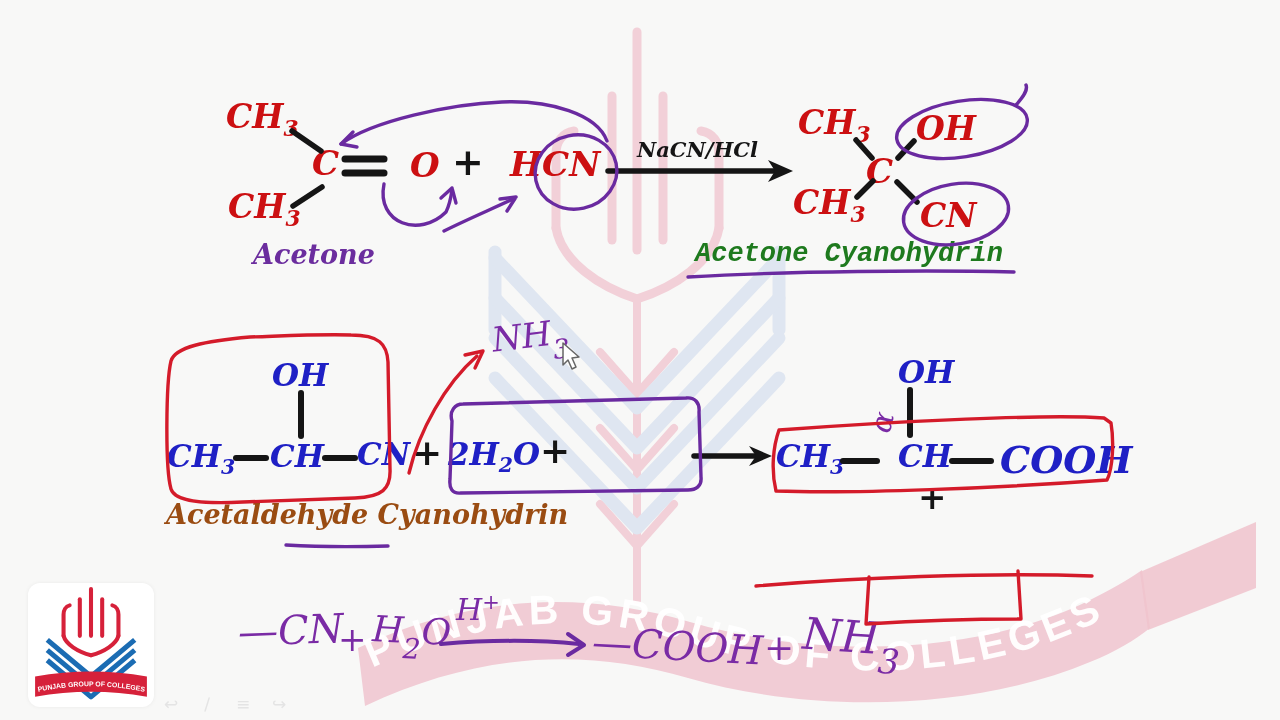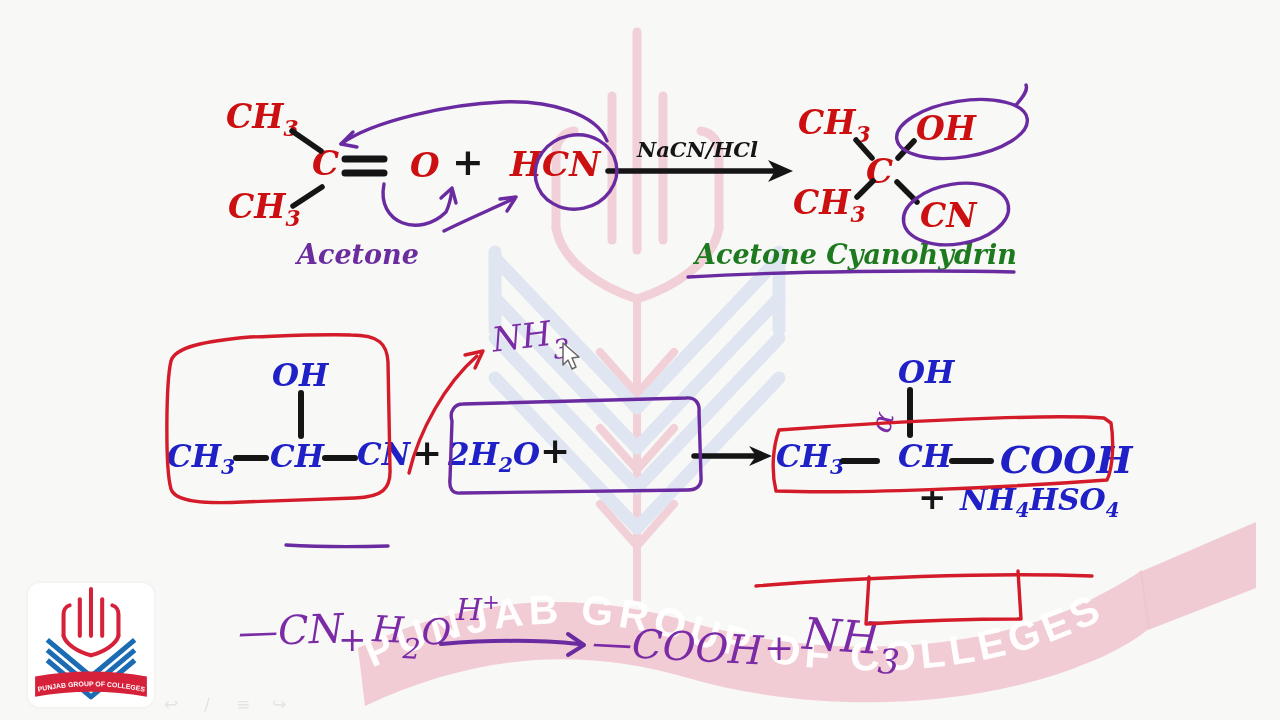--- a/index.html
+++ b/index.html
@@ -7,22 +7,22 @@
           background:#f8f8f7;font-family:"DejaVu Serif",serif;}
   svg.layer{position:absolute;left:0;top:0;pointer-events:none;}
   #wm{z-index:0;}
   #anno{z-index:3;}
   .t{position:absolute;z-index:2;font-family:"DejaVu Serif",serif;
      font-weight:bold;font-style:italic;line-height:1;white-space:nowrap;}
   .t sub{font-size:.66em;line-height:1;}
   .red{color:var(--formula_red,#cc1012);}
   .blue{color:var(--formula_blue,#1f20c5);}
   .black{color:#151515;}
-  .purple{color:var(--label_purple,#6b2d9e);margin-left:44px;}
-  .green{color:var(--label_green,#1e7a1e);}
+  .purple{color:var(--label_purple,#6b2d9e);}
+  .green{color:var(--label_green,#1e7a1e);font-family:Liberation Mono, monospace;}
   .brown{color:var(--label_brown,#9a4c12);}
   .redink{color:var(--annotation_red,#d41b2a);}
   .hand{position:absolute;z-index:2;font-family:"DejaVu Serif",serif;
         font-style:italic;font-weight:normal;line-height:1;white-space:nowrap;
         color:var(--handwriting_purple,#7a2ba5);}
   .hand sub{font-size:.78em;vertical-align:-0.55em;line-height:1;}
   .hand sup{font-size:.7em;vertical-align:0.5em;line-height:1;}
   #logo-card{position:absolute;left:28px;top:583px;width:126px;height:124px;
              background:#ffffff;border-radius:12px;z-index:4;
              box-shadow:0 0 4px rgba(0,0,0,0.06);}
@@ -93,21 +93,21 @@
   <span class="t black" style="left:412px;top:434px;font-size:36px">+</span>
   <span class="t blue" style="left:448px;top:439px;font-size:31px"><span>2H</span><sub>2</sub><span>O</span></span>
   <span class="t black" style="left:540px;top:432px;font-size:36px">+</span>
   <span class="hand redink" style="left:490px;top:323px;font-size:34px;transform:rotate(-7deg);transform-origin:left top"><span>NH</span><sub>3</sub></span>
   <span class="t blue" style="left:776px;top:441px;font-size:31px"><span>CH</span><sub>3</sub></span>
   <span class="t blue" style="left:898px;top:441px;font-size:31px">CH</span>
   <span class="t blue" style="left:1000px;top:441px;font-size:38px">COOH</span>
   <span class="t blue" style="left:898px;top:357px;font-size:31px">OH</span>
   <span class="hand redink" style="left:872px;top:407px;font-size:30px;transform:rotate(-75deg);transform-origin:center center">α</span>
   <span class="t black" style="left:918px;top:480px;font-size:34px">+</span>
-  <span class="t blue" style="left:960px;top:485px;font-size:30px"><span>NH</span><sub>4</sub><span>HSO</span><sub>4</sub></span>
+  <span class="t brown" style="left:166px;top:501px;font-size:27px">Acetaldehyde Cyanohydrin</span>
 
   <span class="hand" style="left:238px;top:610px;font-size:40px;transform:rotate(-2deg)">—CN</span>
   <span class="hand" style="left:338px;top:622px;font-size:34px">+</span>
   <span class="hand" style="left:372px;top:613px;font-size:36px;transform:rotate(3deg)"><span>H</span><sub>2</sub><span>O</span></span>
   <span class="hand" style="left:456px;top:592px;font-size:30px"><span>H</span><sup>+</sup></span>
   <span class="hand" style="left:592px;top:626px;font-size:40px;transform:rotate(3deg)">—COOH</span>
   <span class="hand" style="left:764px;top:630px;font-size:36px">+</span>
   <span class="hand" style="left:802px;top:615px;font-size:44px;transform:rotate(4deg)"><span>NH</span><sub>3</sub></span>
 
   <svg id="anno" class="layer" width="1280" height="720">

